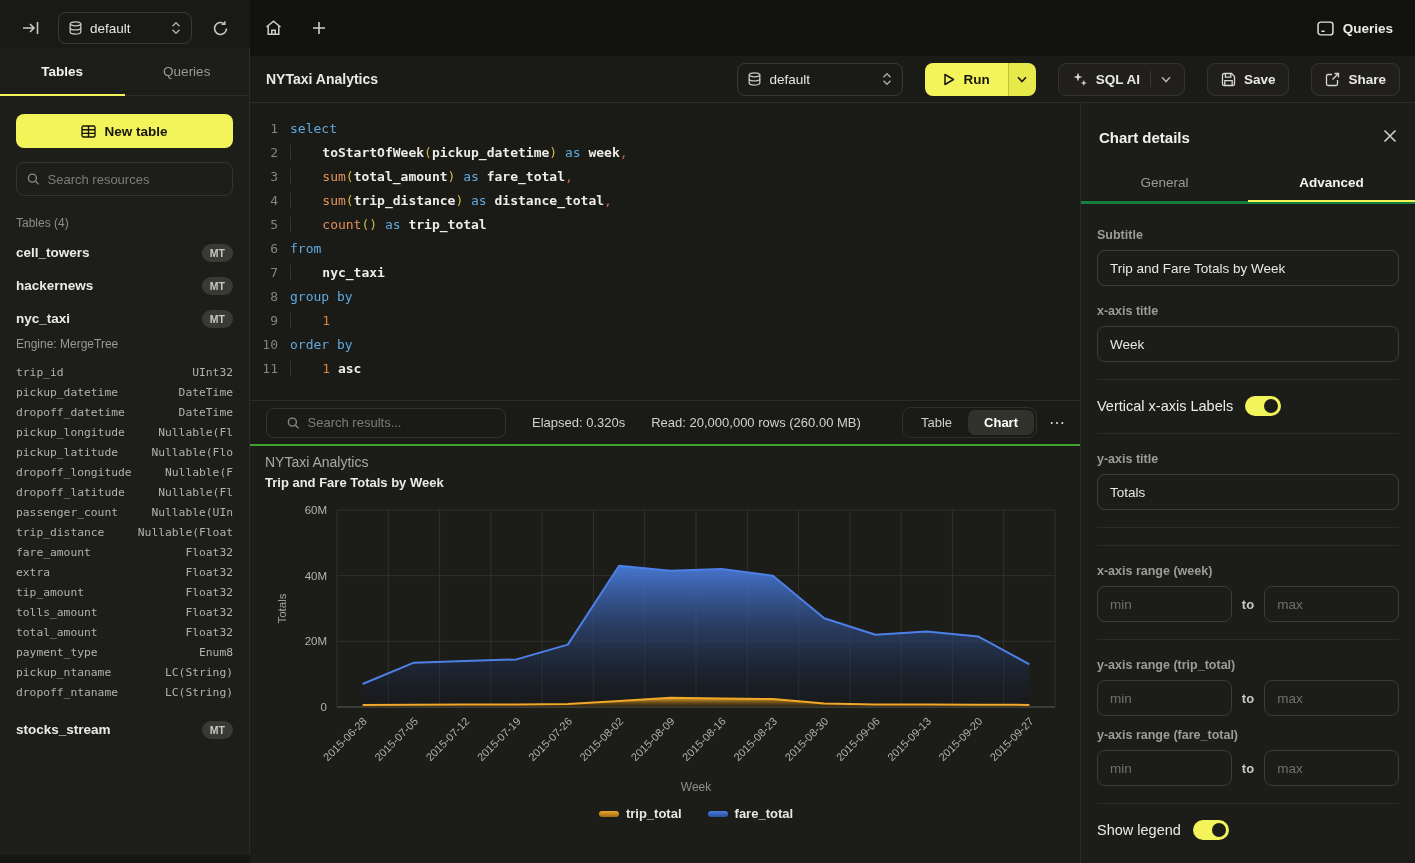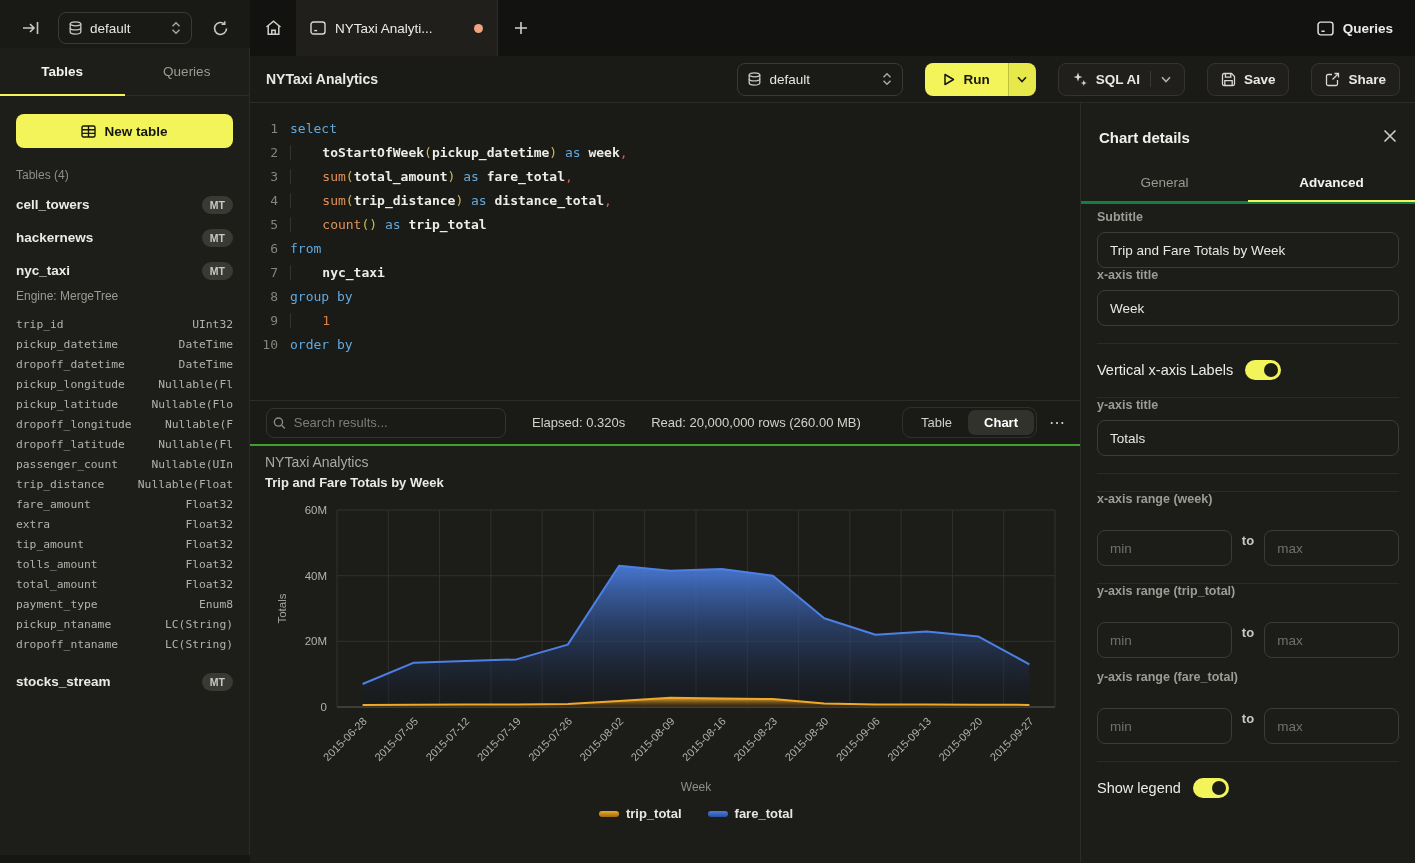--- a/index.html
+++ b/index.html
@@ -60,21 +60,21 @@
   .tok.fn { color:#e2915a; }
   .tok.id { color:#eeece8; font-weight:700; }
   .tok.pr { color:#d3bb4c; }
   .tok.pu { color:#cd6350; }
   .tok.nu { color:#dd8142; }
   .tok.sp { color:#d8d8d4; }
   .tok.ind { border-left:1px solid #34342f; }
 
   
   .results-bar { position:absolute; left:250px; top:400px; width:830px; height:44px; background:#1a1a17; border-top:1px solid #2b2b27; display:flex; align-items:center; padding:0 14px 0 16px; gap:26px; }
-  .res-search { width:240px; height:30px; border:1px solid #34342f; border-radius:8px; display:flex; align-items:center; gap:8px; padding:0 6px; color:#7d7d78; flex:none; }
+  .res-search { width:240px; height:30px; border:1px solid #34342f; border-radius:8px; display:flex; align-items:center; gap:8px; padding:0 20px; color:#7d7d78; flex:none; }
   .res-search input { background:transparent; border:none; outline:none; color:#e6e6e2; width:100%; font-size:13px; font-family:"Liberation Sans",sans-serif; }
   .res-search input::placeholder { color:#7d7d78; }
   .res-stat { color:#d2d2cd; font-size:13px; white-space:nowrap; }
   .res-right { margin-left:auto; display:flex; align-items:center; gap:12px; }
   .seg { display:flex; background:#19191
 6; border:1px solid #30302b; border-radius:9px; padding:2px; }
   .seg-item { padding:5px 16px; border-radius:7px; font-size:13px; color:#cfcfca; cursor:pointer; }
   .seg-item.active { background:#32322d; color:#ffffff; font-weight:700; }
   .more-btn { color:#cfcfca; font-size:16px; letter-spacing:1px; cursor:pointer; }
   .green-line { position:absolute; left:250px; top:444px; width:830px; height:2px; background:#3ea12c; }
@@ -93,35 +93,35 @@
   
   .panel { position:absolute; left:1080px; top:103px; width:335px; height:760px; background:#1c1c18; border-left:1px solid #2b2b27; overflow:hidden; }
   .panel-head { display:flex; padding:26px 18px 18px; }
   .panel-title { font-size:15px; font-weight:700; color:#f0f0ec; flex:1; }
   .panel-close { color:#cfcfca; cursor:pointer; display:flex; }
   .panel-tabs { display:flex; height:40px; border-bottom:3px solid #15803d; }
   .panel-tab { flex:1; display:flex; align-items:center; justify-content:center; font-size:13.5px; color:#9a9a95; cursor:pointer; position:relative; }
   .panel-tab.active { color:#f2f2ee; font-weight:700; }
   .panel-tab.active::after { content:""; position:absolute; left:0; right:0; bottom:-1px; height:2px; background:#f2f45a; }
   .panel-body { padding:6px 16px 0; }
-  .fld-label { margin-top:0; font-size:12.5px; font-weight:600; color:#9c9c97; }
+  .fld-label { margin-top:18px; font-size:12.5px; font-weight:600; color:#9c9c97; }
   .fld-input { margin-top:8px; height:36px; border:1px solid #3c3c37; border-radius:8px; background:transparent; display:flex; align-items:center; padding:0 12px; }
   .fld-input input { background:transparent; border:none; outline:none; color:#e8e8e4; font-size:13.5px; width:100%; font-family:"Liberation Sans",sans-serif; }
   .fld-input input::placeholder { color:#70706b; }
   .divider { height:1px; background:#2a2a26; margin:17px 0 0; }
   .toggle-row { display:flex; align-items:center; gap:12px; margin-top:16px; }
   .toggle-label { font-size:14.5px; color:#eceae7; }
   .toggle { width:36px; height:20px; border-radius:10px; position:relative; cursor:pointer; flex:none; }
   .toggle.on { background:#f2f45a; }
   .toggle.off { background:#4a4a45; }
   .toggle .knob { position:absolute; top:3px; width:14px; height:14px; border-radius:50%; background:#1d1d18; }
   .toggle.on .knob { right:3px; }
   .toggle.off .knob { left:3px; }
   .range-row { display:flex; align-items:center; gap:10px; margin-top:8px; }
-  .range-row .fld-input { margin-top:16px; flex:1; }
+  .range-row .fld-input { margin-top:0; flex:1; }
   .range-to { font-size:13px; font-weight:600; color:#c8c8c3; }
 </style>
 </head>
 <body>
 
 <div class="app">
 
   <div class="topbar">
     <div class="topbar-left">
       <span class="icon-btn">
@@ -149,28 +149,20 @@
       </span>
     </div>
     <div class="tabstrip">
       <span class="home-btn">
         <svg width="17" height="16" viewBox="0 0 17 16" fill="none" stroke="#cfcfca" stroke-width="1.5">
             <path d="M1.5 7 8.5 1.2 15.5 7"></path>
             <path d="M3.2 6v8.3h10.6V6"></path>
             <path d="M6.8 14.3v-4h3.4v4"></path>
           </svg>
       </span>
-      <div class="qtab">
-        <svg width="16" height="14" viewBox="0 0 16 14" fill="none" stroke="#d8d8d3" stroke-width="1.4">
-            <rect x="1" y="1" width="14" height="12" rx="2.5"></rect>
-            <path d="M4.2 9.6h3"></path>
-          </svg>
-        <span class="qtab-title">NYTaxi Analyti...</span>
-        <span class="qtab-dot"></span>
-      </div>
       <span class="plus-btn">
         <svg width="14" height="14" viewBox="0 0 14 14" fill="none" stroke="#cfcfca" stroke-width="1.6">
             <path d="M7 1v12M1 7h12"></path>
           </svg>
       </span>
     </div>
     <div class="topbar-right">
       <span class="queries-btn">
         <svg width="17" height="15" viewBox="0 0 16 14" fill="none" stroke="#e2e2dd" stroke-width="1.4">
             <rect x="1" y="1" width="14" height="12" rx="2.5"></rect>
@@ -185,20 +177,27 @@
     <div class="side-tabs">
       <div class="side-tab active">Tables</div>
       <div class="side-tab">Queries</div>
     </div>
     <div class="new-table">
       <svg width="15" height="13" viewBox="0 0 15 13" fill="none" stroke="#17170d" stroke-width="1.4">
           <rect x="1" y="1" width="13" height="11" rx="1.5"></rect>
           <path d="M1 4.8h13M1 8.4h13M7.5 1v11"></path>
         </svg>
       <span>New table</span>
+    </div>
+    <div class="side-search">
+      <svg width="14" height="14" viewBox="0 0 14 14" fill="none" stroke="#8a8a85" stroke-width="1.5">
+          <circle cx="6" cy="6" r="4.5"></circle>
+          <path d="M9.5 9.5 13 13"></path>
+        </svg>
+      <input placeholder="Search resources" style="">
     </div>
     <div class="side-section">Tables (4)</div>
     <div>
         <div class="tbl-row">
           <span class="tbl-name">cell_towers</span>
           <span class="badge">MT</span>
         </div>
         <div class="tbl-row">
           <span class="tbl-name">hackernews</span>
           <span class="badge">MT</span>
@@ -345,20 +344,21 @@
         <div class="line"><span class="ln">1</span><span class="code"><span class="tok kw">select</span></span></div>
         <div class="line"><span class="ln">2</span><span class="code"><span class="tok ind">    </span><span class="tok id">toStartOfWeek</span><span class="tok pr">(</span><span class="tok id">pickup_datetime</span><span class="tok pr">)</span><span class="tok sp"> </span><span class="tok kw">as</span><span class="tok sp"> </span><span class="tok id">week</span><span class="tok pu">,</span></span></div>
         <div class="line"><span class="ln">3</span><span class="code"><span class="tok ind">    </span><span class="tok fn">sum</span><span class="tok pr">(</span><span class="tok id">total_amount</span><span class="tok pr">)</span><span class="tok sp"> </span><span class="tok kw">as</span><span class="tok sp"> </span><span class="tok id">fare_total</span><span class="tok pu">,</span></span></div>
         <div class="line"><span class="ln">4</span><span class="code"><span class="tok ind">    </span><span class="tok fn">sum</span><span class="tok pr">(</span><span class="tok id">trip_distance</span><span class="tok pr">)</span><span class="tok sp"> </span><span class="tok kw">as</span><span class="tok sp"> </span><span class="tok id">distance_total</span><span class="tok pu">,</span></span></div>
         <div class="line"><span class="ln">5</span><span class="code"><span class="tok ind">    </span><span class="tok fn">count</span><span class="tok pr">()</span><span class="tok sp"> </span><span class="tok kw">as</span><span class="tok sp"> </span><span class="tok id">trip_total</span></span></div>
         <div class="line"><span class="ln">6</span><span class="code"><span class="tok kw">from</span></span></div>
         <div class="line"><span class="ln">7</span><span class="code"><span class="tok ind">    </span><span class="tok id">nyc_taxi</span></span></div>
         <div class="line"><span class="ln">8</span><span class="code"><span class="tok kw">group by</span></span></div>
         <div class="line"><span class="ln">9</span><span class="code"><span class="tok ind">    </span><span class="tok nu">1</span></span></div>
         <div class="line"><span class="ln">10</span><span class="code"><span class="tok kw">order by</span></span></div>
+        <div class="line"><span class="ln">11</span><span class="code"><span class="tok ind">    </span><span class="tok nu">1</span><span class="tok sp"> </span><span class="tok id">asc</span></span></div>
       </div>
   </div>
 
   <div class="results-bar">
     <div class="res-search">
       <svg width="14" height="14" viewBox="0 0 14 14" fill="none" stroke="#8a8a85" stroke-width="1.5">
           <circle cx="6" cy="6" r="4.5"></circle>
           <path d="M9.5 9.5 13 13"></path>
         </svg>
       <input placeholder="Search results..." style="">

